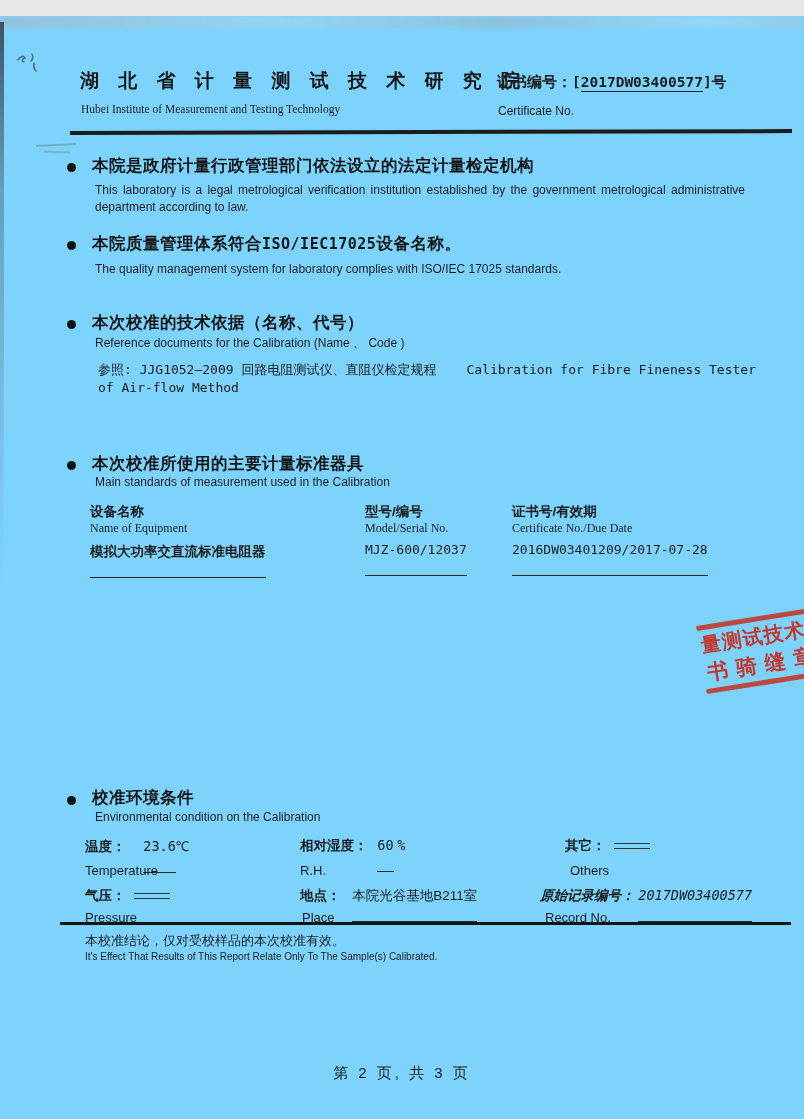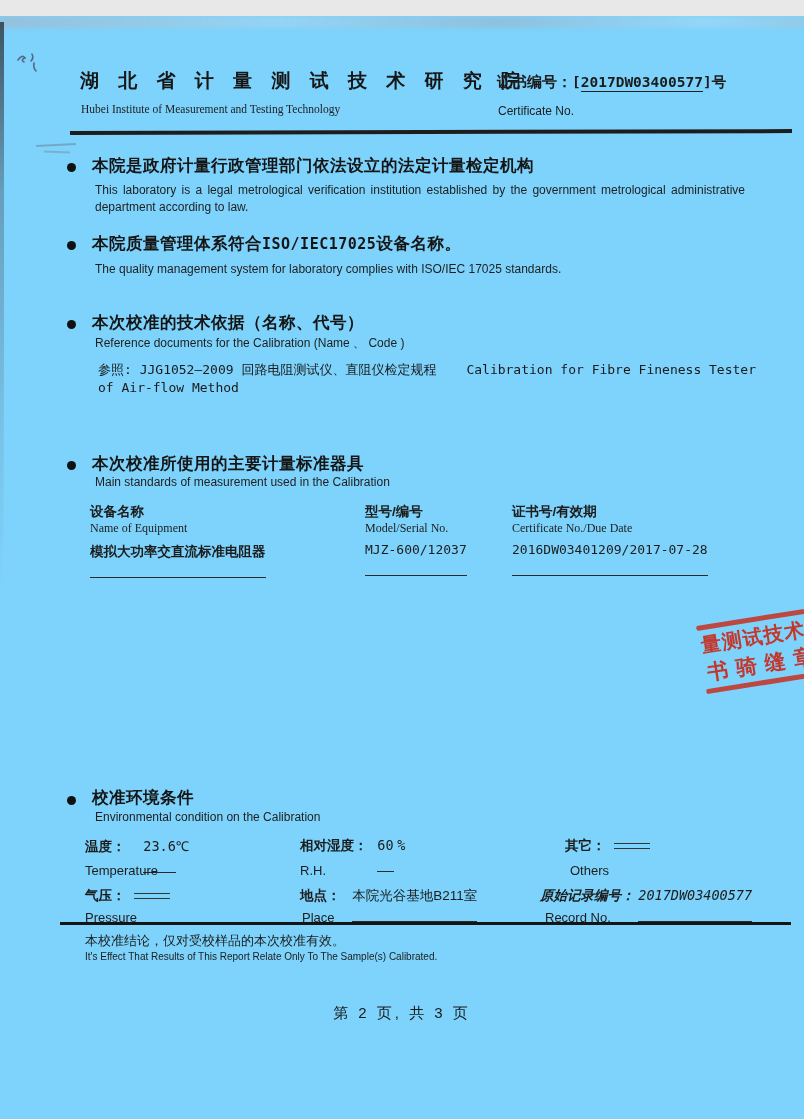--- a/index.html
+++ b/index.html
@@ -89,21 +89,21 @@
   .env-en { font-size:13px; }
   .env-val { font-family:"DejaVu Sans Mono","Liberation Mono",monospace; font-size:13.5px; }
   .blank-dash { display:inline-block; width:36px; height:6px; margin-left:8px; vertical-align:middle;
     border-top:1.6px solid #333; border-bottom:1.6px solid #333; } 
   .divider-bottom { position:absolute; left:60px; top:906px; width:731px; height:3px; background:#141414; }
 
   .notes { position:absolute; left:85px; top:917px; }
   .notes .n-cn { font-size:13px; line-height:16px; }
   .notes .n-en { font-size:10px; line-height:15px; }
 
-  .page-footer { position:absolute; left:0; right:0; top:988px; text-align:center;
+  .page-footer { position:absolute; left:0; right:0; top:1048px; text-align:center;
     font-size:15px; letter-spacing:3px; color:#1a1a1a; }
 </style>
 </head>
 <body>
 
 <div class="page">
 
   <div class="top-fuzz"></div>
   <div class="left-edge"></div>
   <div class="pen-mark">

